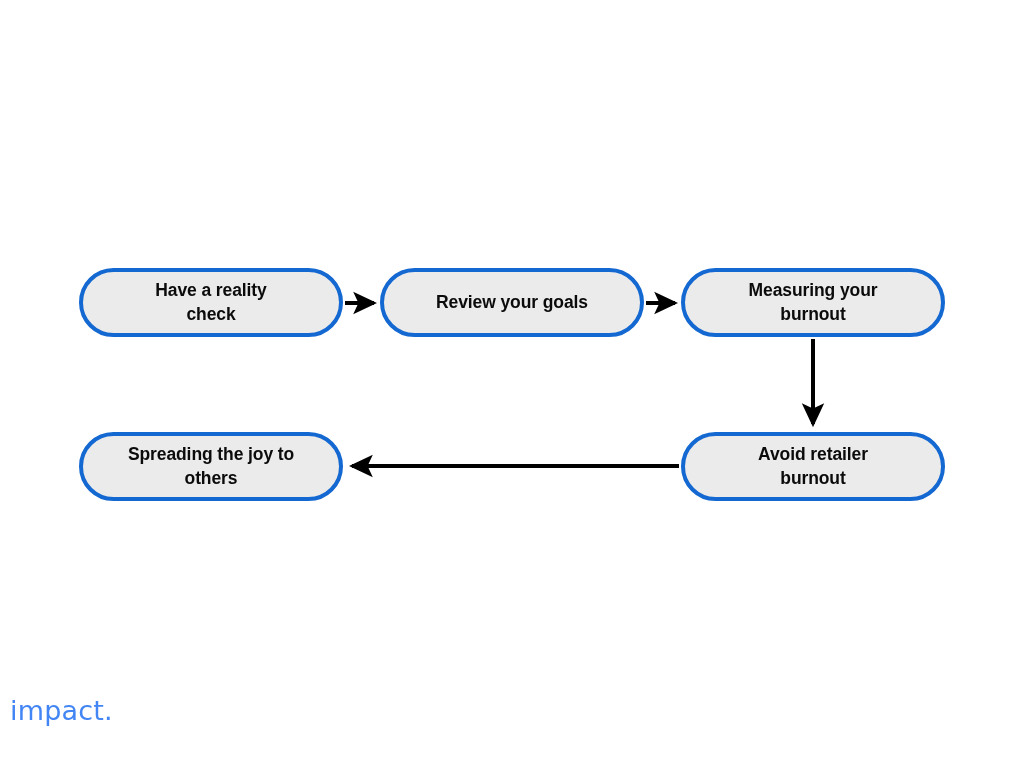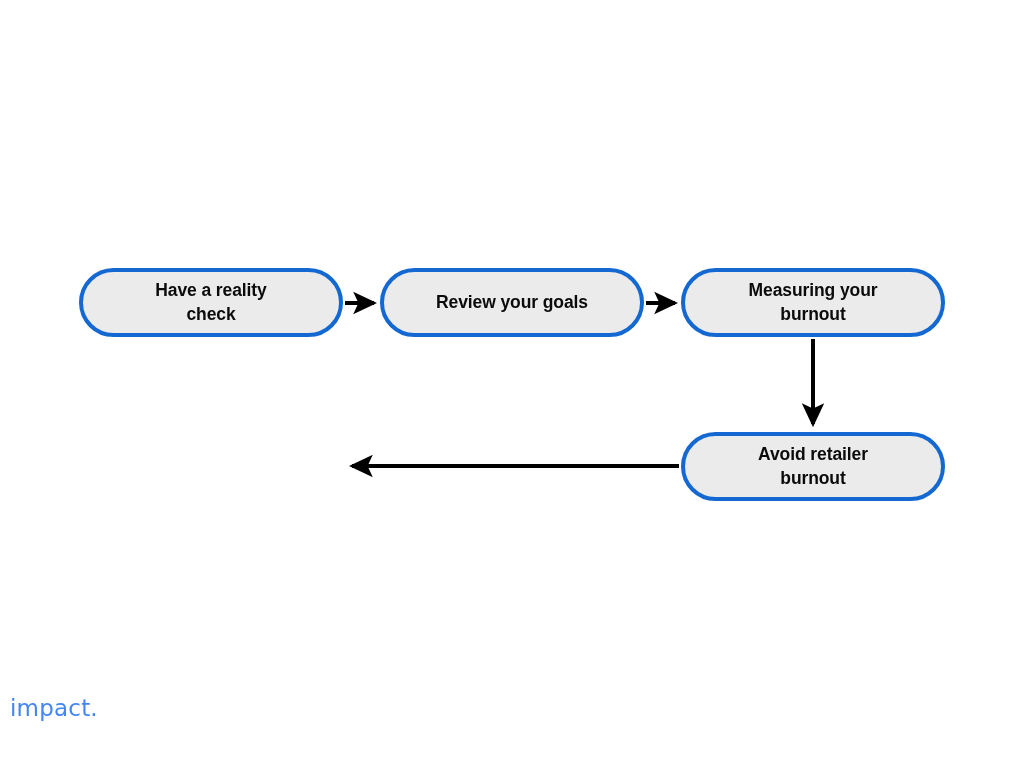--- a/index.html
+++ b/index.html
@@ -50,21 +50,21 @@
     width: 1024px;
     height: 768px;
     pointer-events: none;
   }
 
   #logo {
     position: absolute;
     left: 10px;
     top: 697px;
     font-family: "DejaVu Sans", sans-serif;
-    font-size: 23px;
+    font-size: 27px;
     font-weight: 500;
     color: #4285f4;
     letter-spacing: 0.2px;
     line-height: 1;
   }
 </style>
 </head>
 <body>
 
 <div id="canvas">
@@ -105,16 +105,20 @@
   <div class="node" id="node-3">
     <span class="node-label">Measuring your
 burnout</span>
   </div>
 
   <div class="node" id="node-4">
     <span class="node-label">Avoid retailer
 burnout</span>
   </div>
 
+  <div class="node" id="node-5">
+    <span class="node-label">Spreading the joy to
+others</span>
+  </div>
 
   <div id="logo">impact.</div>
 
 </div>
 
 </body></html>

